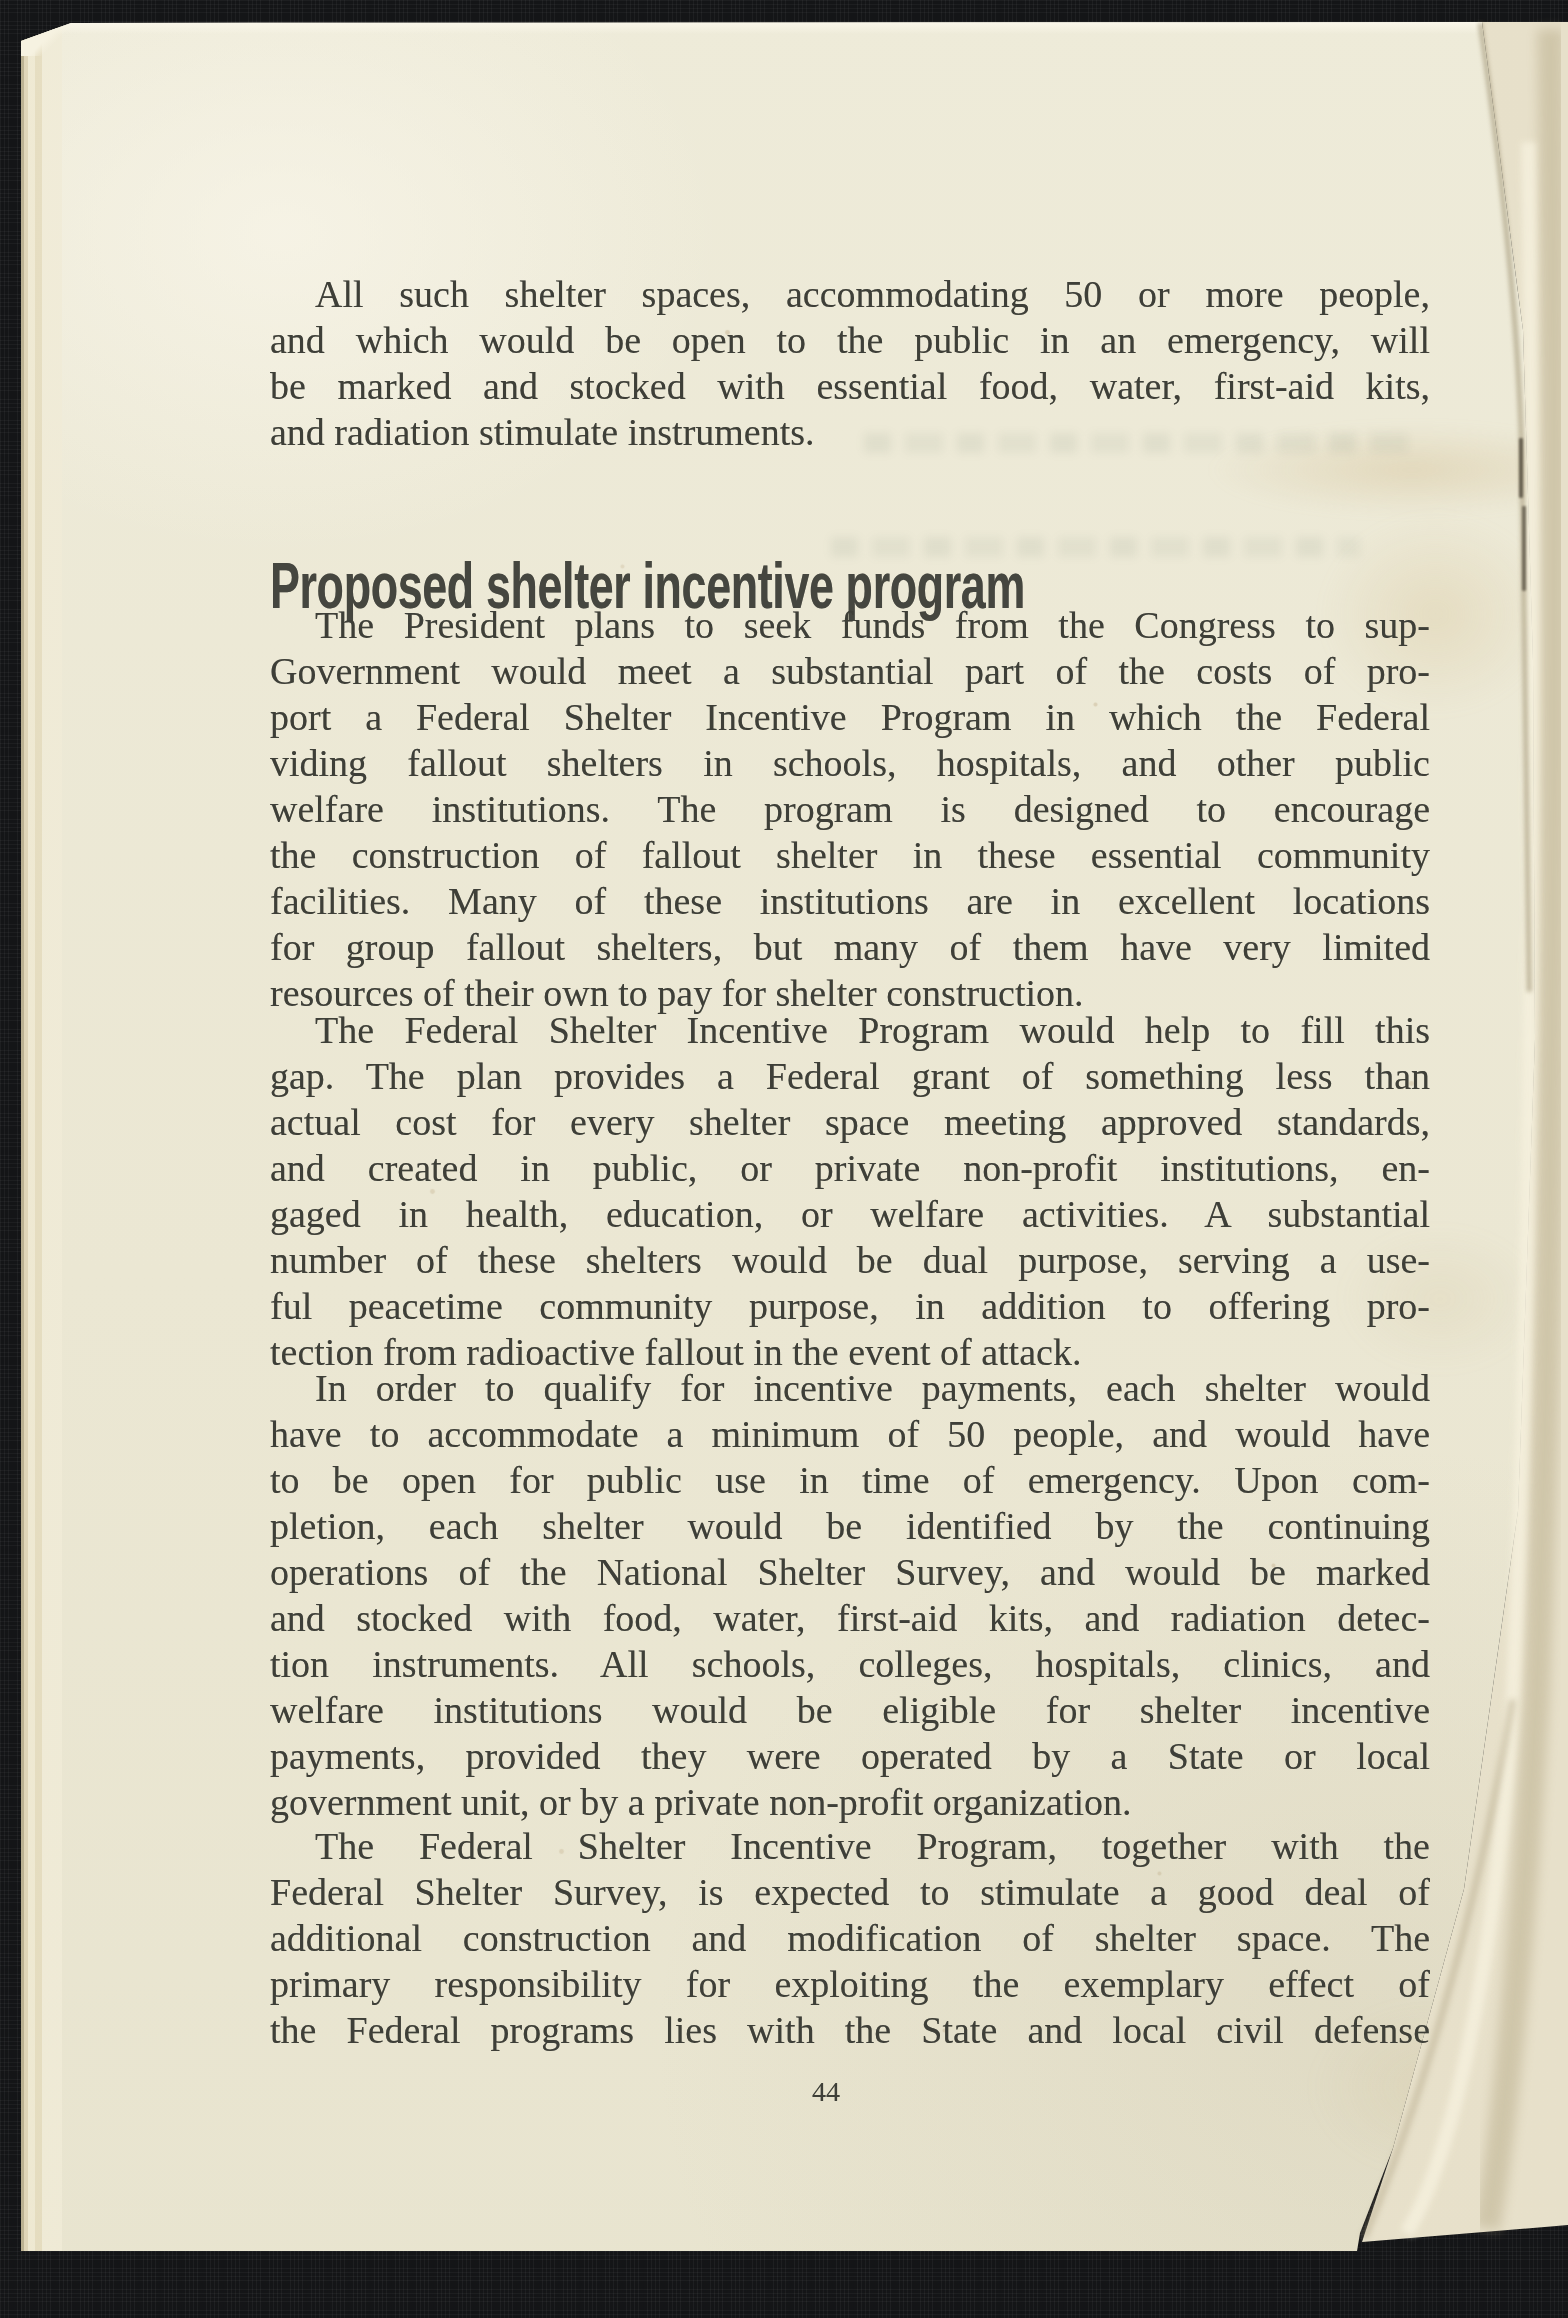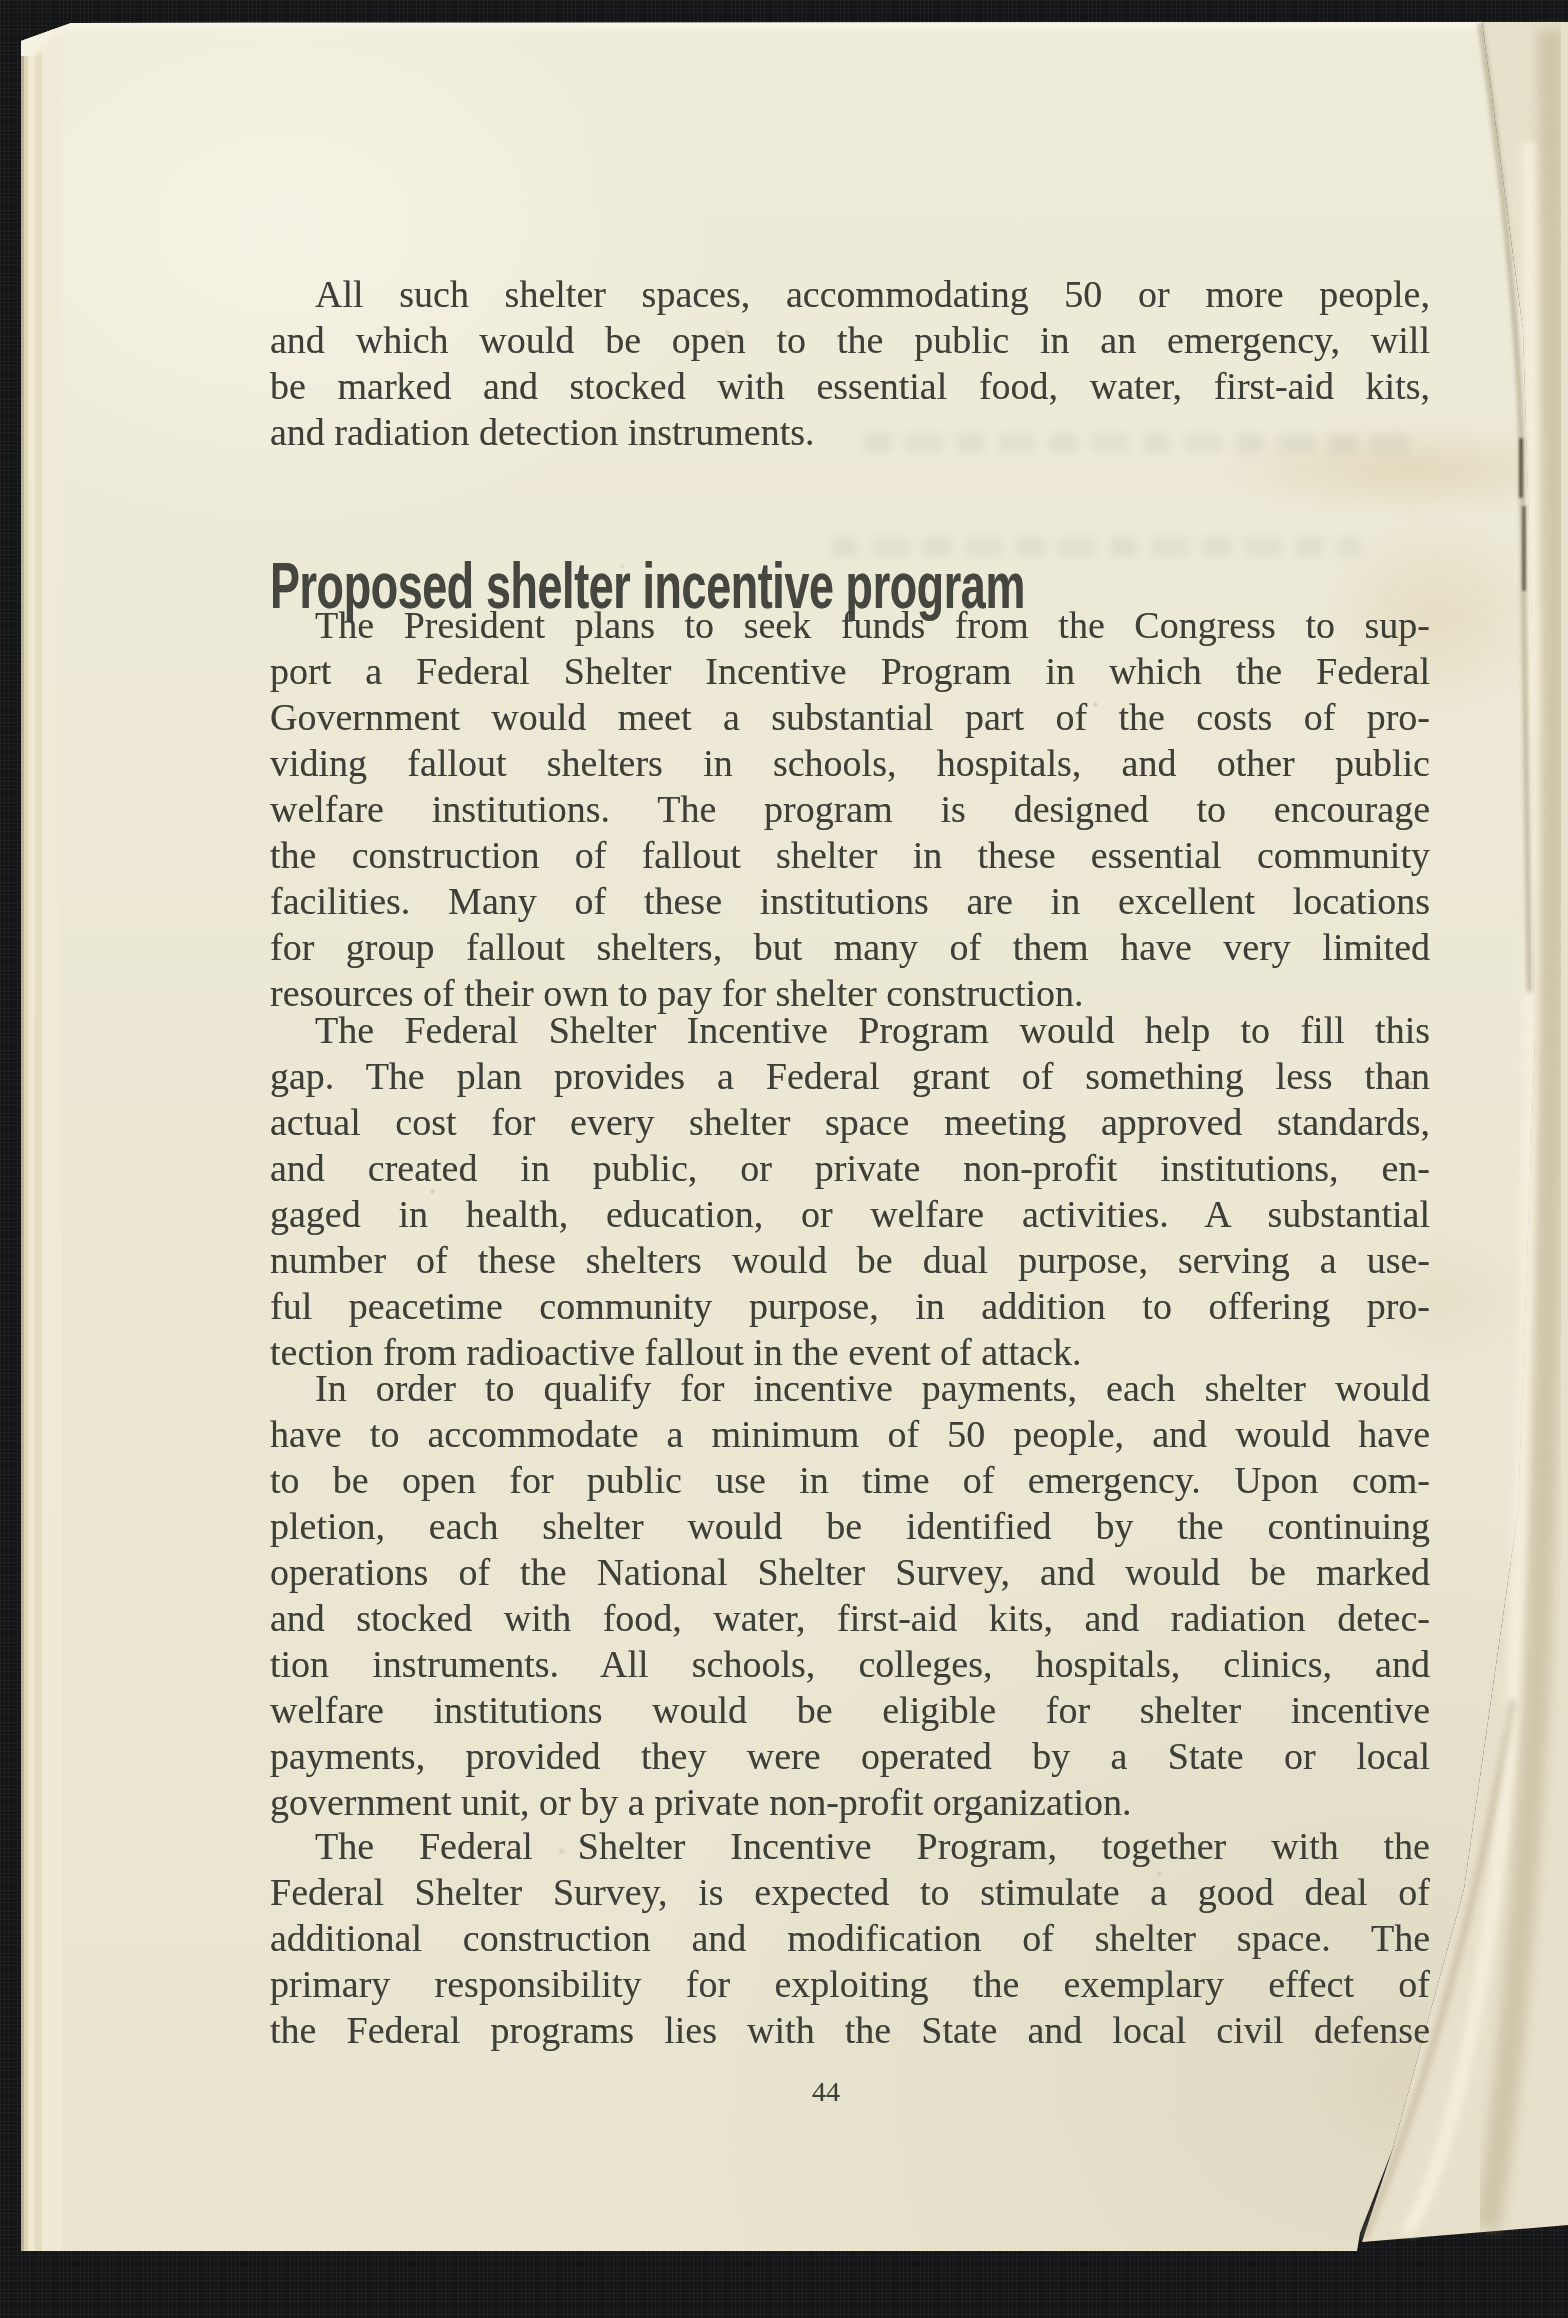--- a/index.html
+++ b/index.html
@@ -159,29 +159,29 @@
 
   <div class="tear tear-a"></div>
   <div class="tear tear-b"></div>
 
   <div class="textlayer">
 
     <div class="para indent" style="top:259px">
         <div class="line">All such shelter spaces, accommodating 50 or more people,</div>
         <div class="line">and which would be open to the public in an emergency, will</div>
         <div class="line">be marked and stocked with essential food, water, first-aid kits,</div>
-        <div class="line">and radiation detection instruments.</div>
+        <div class="line">and radiation stimulate instruments.</div>
       </div>
 
     <h2 class="heading">Proposed shelter incentive program</h2>
 
     <div class="para indent" style="top:590px">
         <div class="line">The President plans to seek funds from the Congress to sup-</div>
+        <div class="line">Government would meet a substantial part of the costs of pro-</div>
         <div class="line">port a Federal Shelter Incentive Program in which the Federal</div>
-        <div class="line">Government would meet a substantial part of the costs of pro-</div>
         <div class="line">viding fallout shelters in schools, hospitals, and other public</div>
         <div class="line">welfare institutions.  The program is designed to encourage</div>
         <div class="line">the construction of fallout shelter in these essential community</div>
         <div class="line">facilities.  Many of these institutions are in excellent locations</div>
         <div class="line">for group fallout shelters, but many of them have very limited</div>
         <div class="line">resources of their own to pay for shelter construction.</div>
       </div>
 
     <div class="para indent" style="top:995px">
         <div class="line">The Federal Shelter Incentive Program would help to fill this</div>

